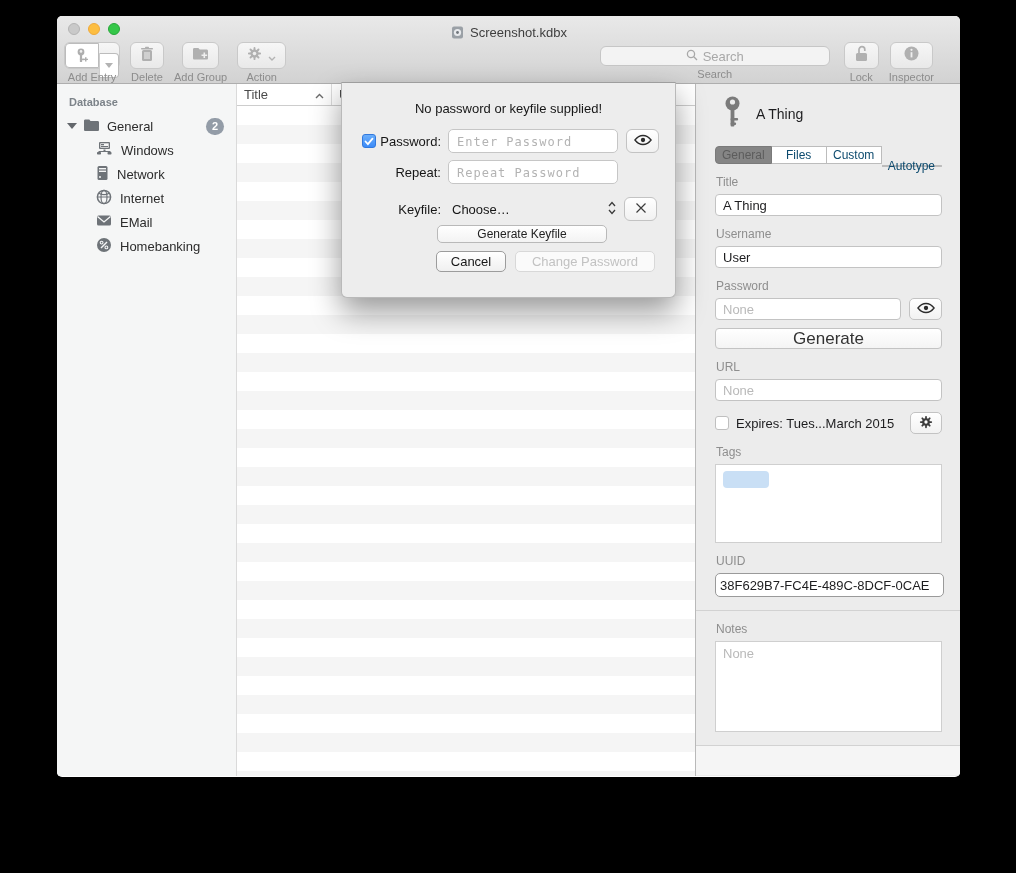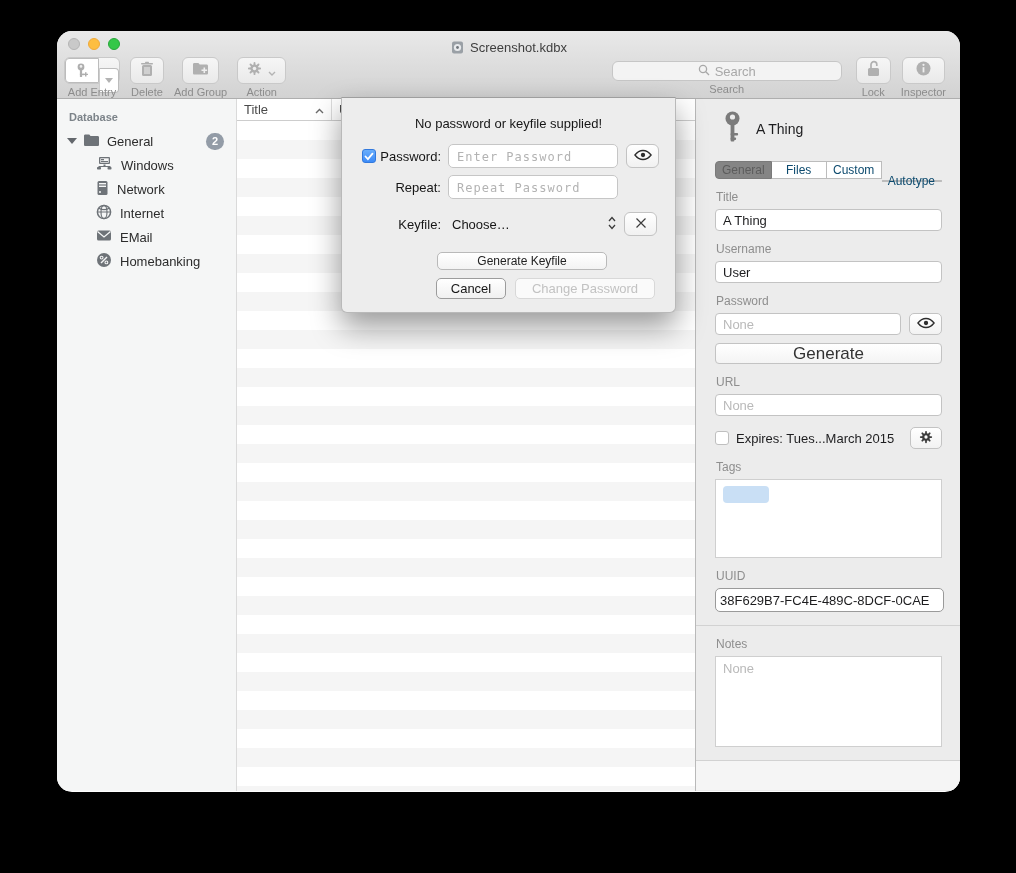--- a/index.html
+++ b/index.html
@@ -1,20 +1,20 @@
 <!DOCTYPE html>
 <html><head>
 <meta charset="utf-8">
 <style>
   * { margin:0; padding:0; box-sizing:border-box; }
   html,body { width:1016px; height:873px; }
   body { font-family:"Liberation Sans", sans-serif; background:#000; position:relative; overflow:hidden; }
 
-  .window { position:absolute; left:57px; top:31px; width:903px; height:761px;
-            border-radius:15px; overflow:hidden; background:#fff;
+  .window { position:absolute; left:57px; top:16px; width:903px; height:761px;
+            border-radius:5px; overflow:hidden; background:#fff;
             box-shadow:0 18px 50px rgba(0,0,0,.6); }
 
   
   .chrome { height:68px; background:linear-gradient(#e9e9e9,#d2d2d2); border-bottom:1px solid #aeaeae; position:relative; }
   .titlebar { height:26px; position:relative; display:flex; align-items:center; }
   .lights { position:absolute; left:11px; top:7px; display:flex; gap:8px; }
   .light { width:12px; height:12px; border-radius:50%; }
   .light.close { background:#c9c9c9; border:1px solid #b4b4b4; }
   .light.min   { background:#fdbe41; border:1px solid #efa93a; }
   .light.max   { background:#35c749; border:1px solid #28a73a; }
@@ -100,21 +100,21 @@
   .cb-on { width:14px; height:14px; border-radius:3px; background:linear-gradient(#6aaefb,#3c8bf8); border:1px solid #3279dd;
            display:flex; align-items:center; justify-content:center; flex:none; }
   .sheet-field { width:170px; height:24px; background:#fff; border:1px solid #c6c6c6; border-radius:5px;
                  font-size:13px; padding:0 8px; outline:none; color:#1d1d1f; }
   .sheet-field::placeholder { font-family:"DejaVu Sans Mono",monospace; font-size:12px; letter-spacing:1px; color:#b3b3b3; }
   .sheet-sq { width:33px; height:24px; margin-left:8px; background:linear-gradient(#ffffff,#f1f1f1); border:1px solid #c3c3c3;
               border-radius:6px; display:flex; align-items:center; justify-content:center; flex:none; }
   .popup-row { margin-top:13px; }
   .popup { width:170px; display:flex; align-items:center; font-size:13px; color:#161616; padding-left:4px; }
   .popup .val { flex:1; }
-  .gk-row { margin-top:16px; }
+  .gk-row { margin-top:4px; }
   .gk-btn { margin-left:88px; padding-left:7px; width:177px; box-sizing:content-box; }
   .gk-btn-inner { width:170px; height:18px; background:linear-gradient(#ffffff,#f3f3f3); border:1px solid #b9b9b9;
                   border-radius:5px; font-size:12px; color:#222; display:flex; align-items:center; justify-content:center; }
   .sheet-actions { display:flex; justify-content:flex-end; gap:9px; margin-top:8px; padding:0 20px; }
   .btn { height:21px; border-radius:5px; font-size:13px; display:flex; align-items:center; justify-content:center; }
   .btn.cancel { width:70px; background:linear-gradient(#ffffff,#f0f0f0); border:1px solid #9c9c9c; color:#161616; }
   .btn.disabled { width:140px; background:#fafafa; border:1px solid #d8d8d8; color:#c2c2c2; }
 </style>
 </head>
 <body>
@@ -238,21 +238,21 @@
           <span>
             <svg width="15" height="17" viewBox="0 0 15 17">
                 <rect x="2" y="8" width="11" height="8" rx="1.5" fill="#b0b0b0"></rect>
                 <path d="M5 8V4.6a2.9 2.9 0 0 1 5.8 0V6" fill="none" stroke="#b0b0b0" stroke-width="1.7"></path>
               </svg>
           </span>
         </div>
         <span class="tool-label">Lock</span>
       </div>
 
-      <div class="tool" style="margin-right:4px">
+      <div class="tool" style="margin-right:16px">
         <div class="tool-btn" style="padding:0 13px">
           <span>
             <svg width="15" height="15" viewBox="0 0 15 15">
                 <circle cx="7.5" cy="7.5" r="7" fill="#b0b0b0"></circle>
                 <rect x="6.6" y="6.2" width="1.8" height="5.2" fill="#efefef"></rect>
                 <circle cx="7.5" cy="3.8" r="1.1" fill="#efefef"></circle>
               </svg>
           </span>
         </div>
         <span class="tool-label">Inspector</span>

